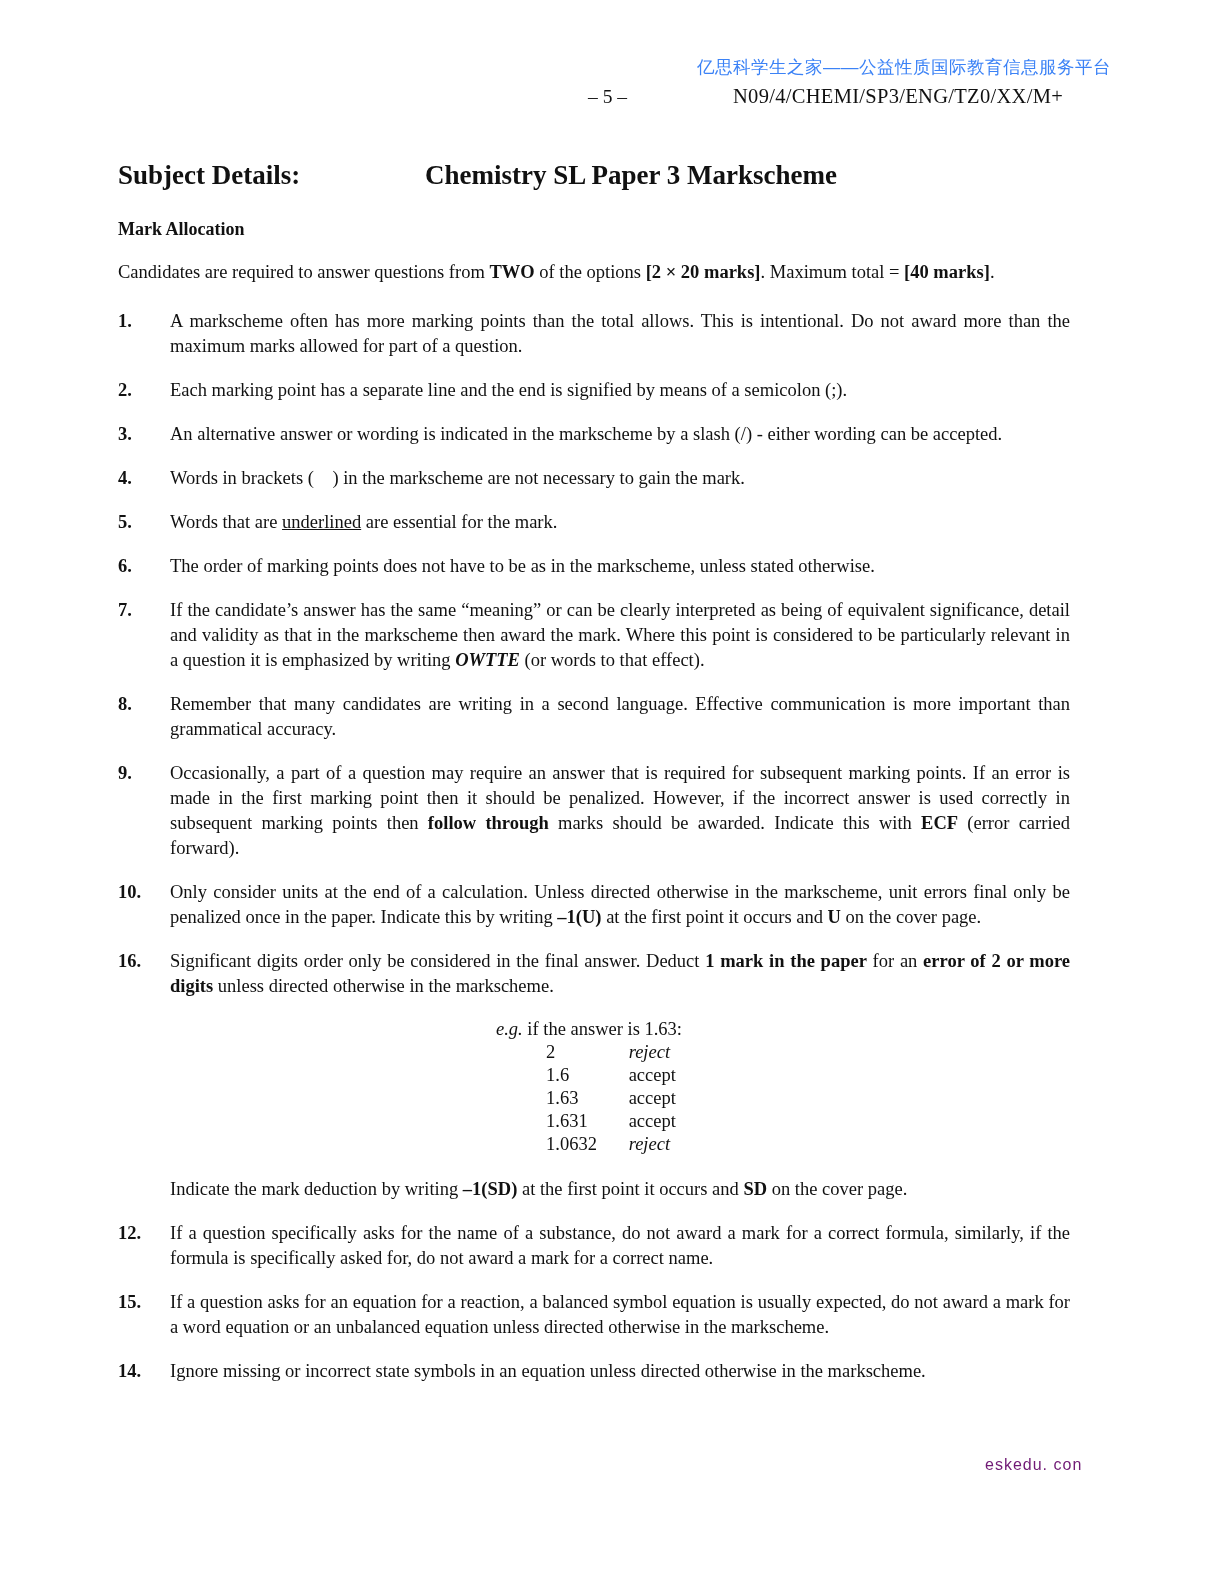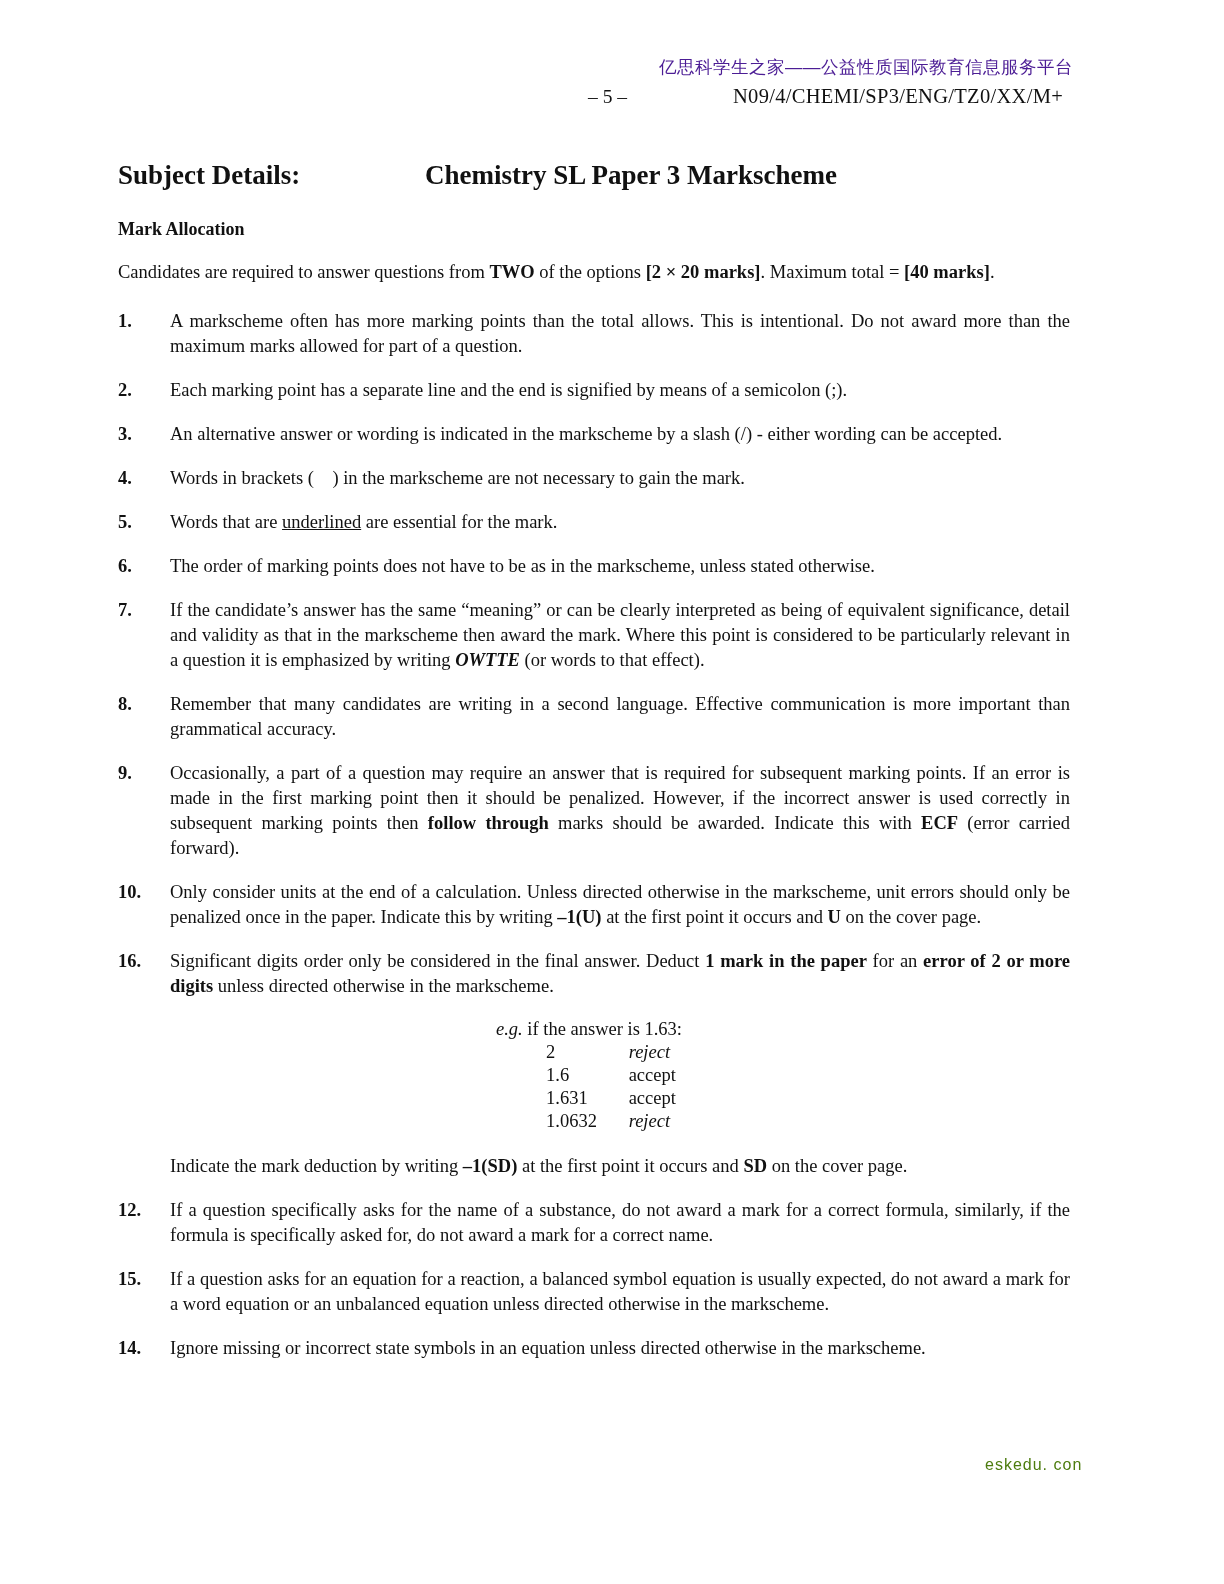--- a/index.html
+++ b/index.html
@@ -13,25 +13,25 @@
     height: 1584px;
     background: #ffffff;
     color: #111111;
     font-family: "Liberation Serif", serif;
     overflow: hidden;
   }
   
   .watermark-cn {
     position: absolute;
     top: 55px;
-    left: 659px;
+    left: 697px;
     font-family: "Liberation Sans", sans-serif;
     font-size: 17.5px;
     letter-spacing: 0.5px;
-    color: #4c1d95;
+    color: #3b82f6;
     white-space: nowrap;
   }
   .page-number {
     position: absolute;
     top: 86px;
     left: 588px;
     font-size: 19.5px;
     white-space: nowrap;
   }
   .paper-code {
@@ -100,21 +100,21 @@
     margin-left: 52px;
   }
   
   .watermark-footer {
     position: absolute;
     top: 1456px;
     left: 985px;
     font-family: "Liberation Sans", sans-serif;
     font-size: 16px;
     letter-spacing: 1px;
-    color: #4d7c0f;
+    color: #701a75;
     white-space: nowrap;
   }
 </style>
 </head>
 <body>
 
 <div class="page">
 
   <div class="watermark-cn">亿思科学生之家——公益性质国际教育信息服务平台</div>
 
@@ -174,21 +174,21 @@
     <div class="item-body"><span>Remember that many candidates are writing in a second language.  Effective communication is more important than grammatical accuracy.</span></div>
   </div>
 
   <div class="item">
     <span class="item-num">9.</span>
     <div class="item-body"><span>Occasionally, a part of a question may require an answer that is required for subsequent marking points.  If an error is made in the first marking point then it should be penalized.  However, if the incorrect answer is used correctly in subsequent marking points then </span><span style="font-weight: bold;">follow through</span><span> marks should be awarded.  Indicate this with </span><span style="font-weight: bold;">ECF</span><span> (error carried forward).</span></div>
   </div>
 
   <div class="item">
     <span class="item-num">10.</span>
-    <div class="item-body"><span>Only consider units at the end of a calculation.  Unless directed otherwise in the markscheme, unit errors should only be penalized once in the paper.  Indicate this by writing </span><span style="font-weight: bold; margin-top: 20px;">–1(U)</span><span> at the first point it occurs and </span><span style="font-weight: bold;">U</span><span> on the cover page.</span></div>
+    <div class="item-body"><span>Only consider units at the end of a calculation.  Unless directed otherwise in the markscheme, unit errors final only be penalized once in the paper.  Indicate this by writing </span><span style="font-weight: bold; margin-top: 20px;">–1(U)</span><span> at the first point it occurs and </span><span style="font-weight: bold;">U</span><span> on the cover page.</span></div>
   </div>
 
   <div class="item">
     <span class="item-num">16.</span>
     <div class="item-body"><span>Significant digits order only be considered in the final answer.  Deduct </span><span style="font-weight: bold;">1 mark in the paper</span><span> for an </span><span style="font-weight: bold;">error of 2 or more digits</span><span> unless directed otherwise in the markscheme.</span></div>
   </div>
 </div>
 
     <div class="example">
       <div class="ex-caption"><span style="font-style: italic;">e.g.</span><span> if the answer is 1.63:</span></div>
@@ -196,20 +196,24 @@
   <div class="ex-row">
     <span class="ex-val">2</span>
     <span class="ex-verdict"><span style="font-style: italic;">reject</span></span>
   </div>
 
   <div class="ex-row">
     <span class="ex-val">1.6</span>
     <span class="ex-verdict"><span>accept</span></span>
   </div>
 
+  <div class="ex-row">
+    <span class="ex-val">1.63</span>
+    <span class="ex-verdict"><span>accept</span></span>
+  </div>
 
   <div class="ex-row">
     <span class="ex-val">1.631</span>
     <span class="ex-verdict"><span>accept</span></span>
   </div>
 
   <div class="ex-row">
     <span class="ex-val">1.0632</span>
     <span class="ex-verdict"><span style="font-style: italic;">reject</span></span>
   </div>

